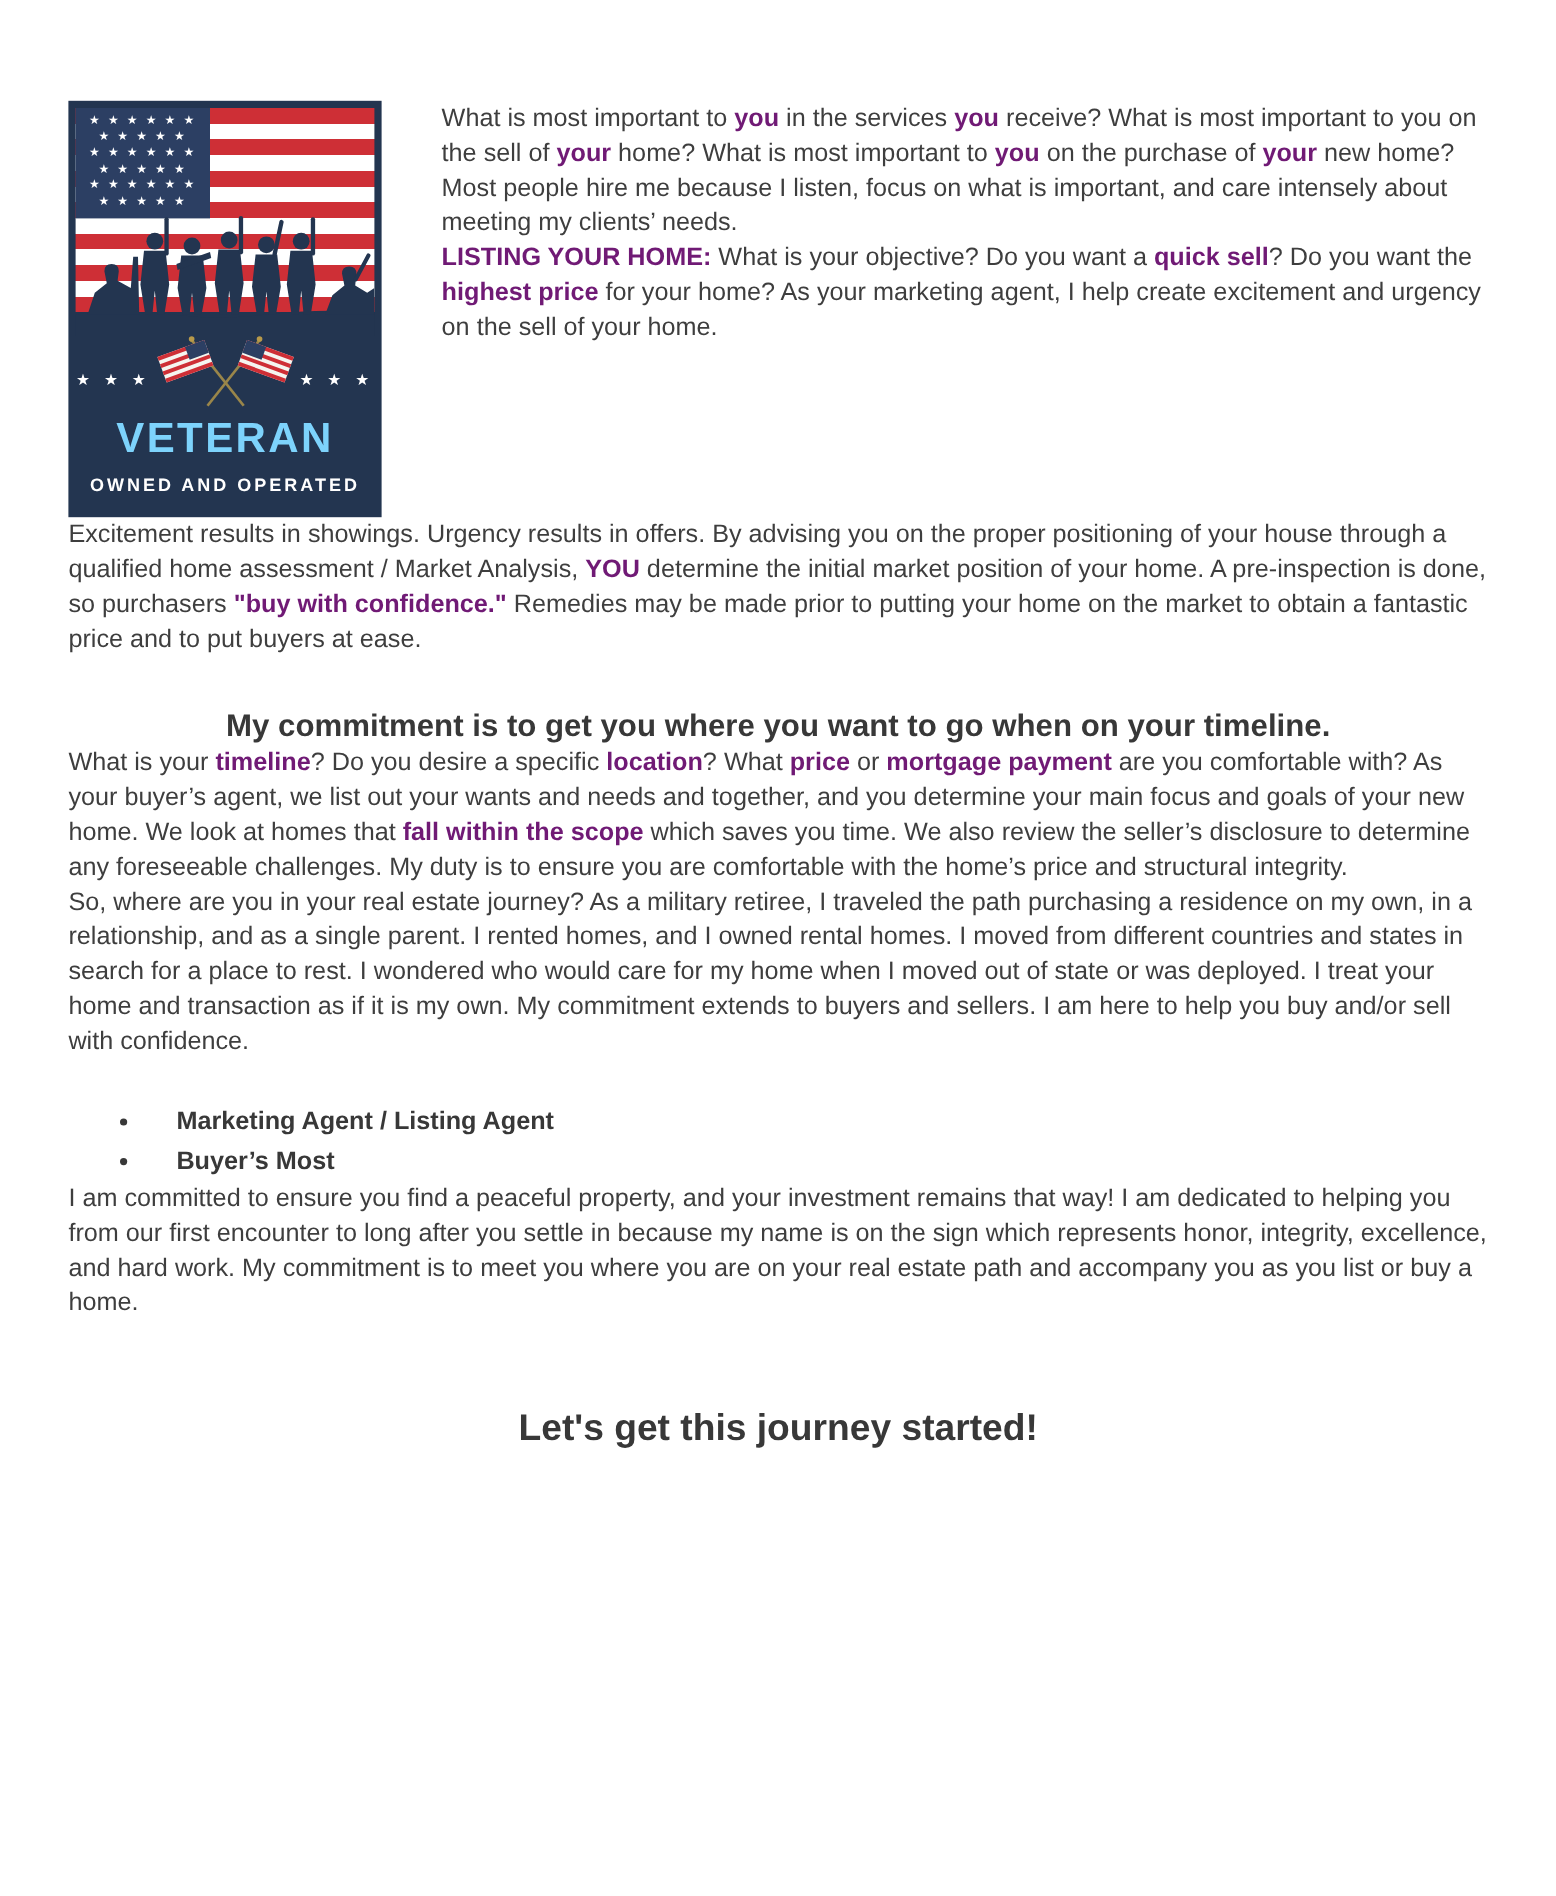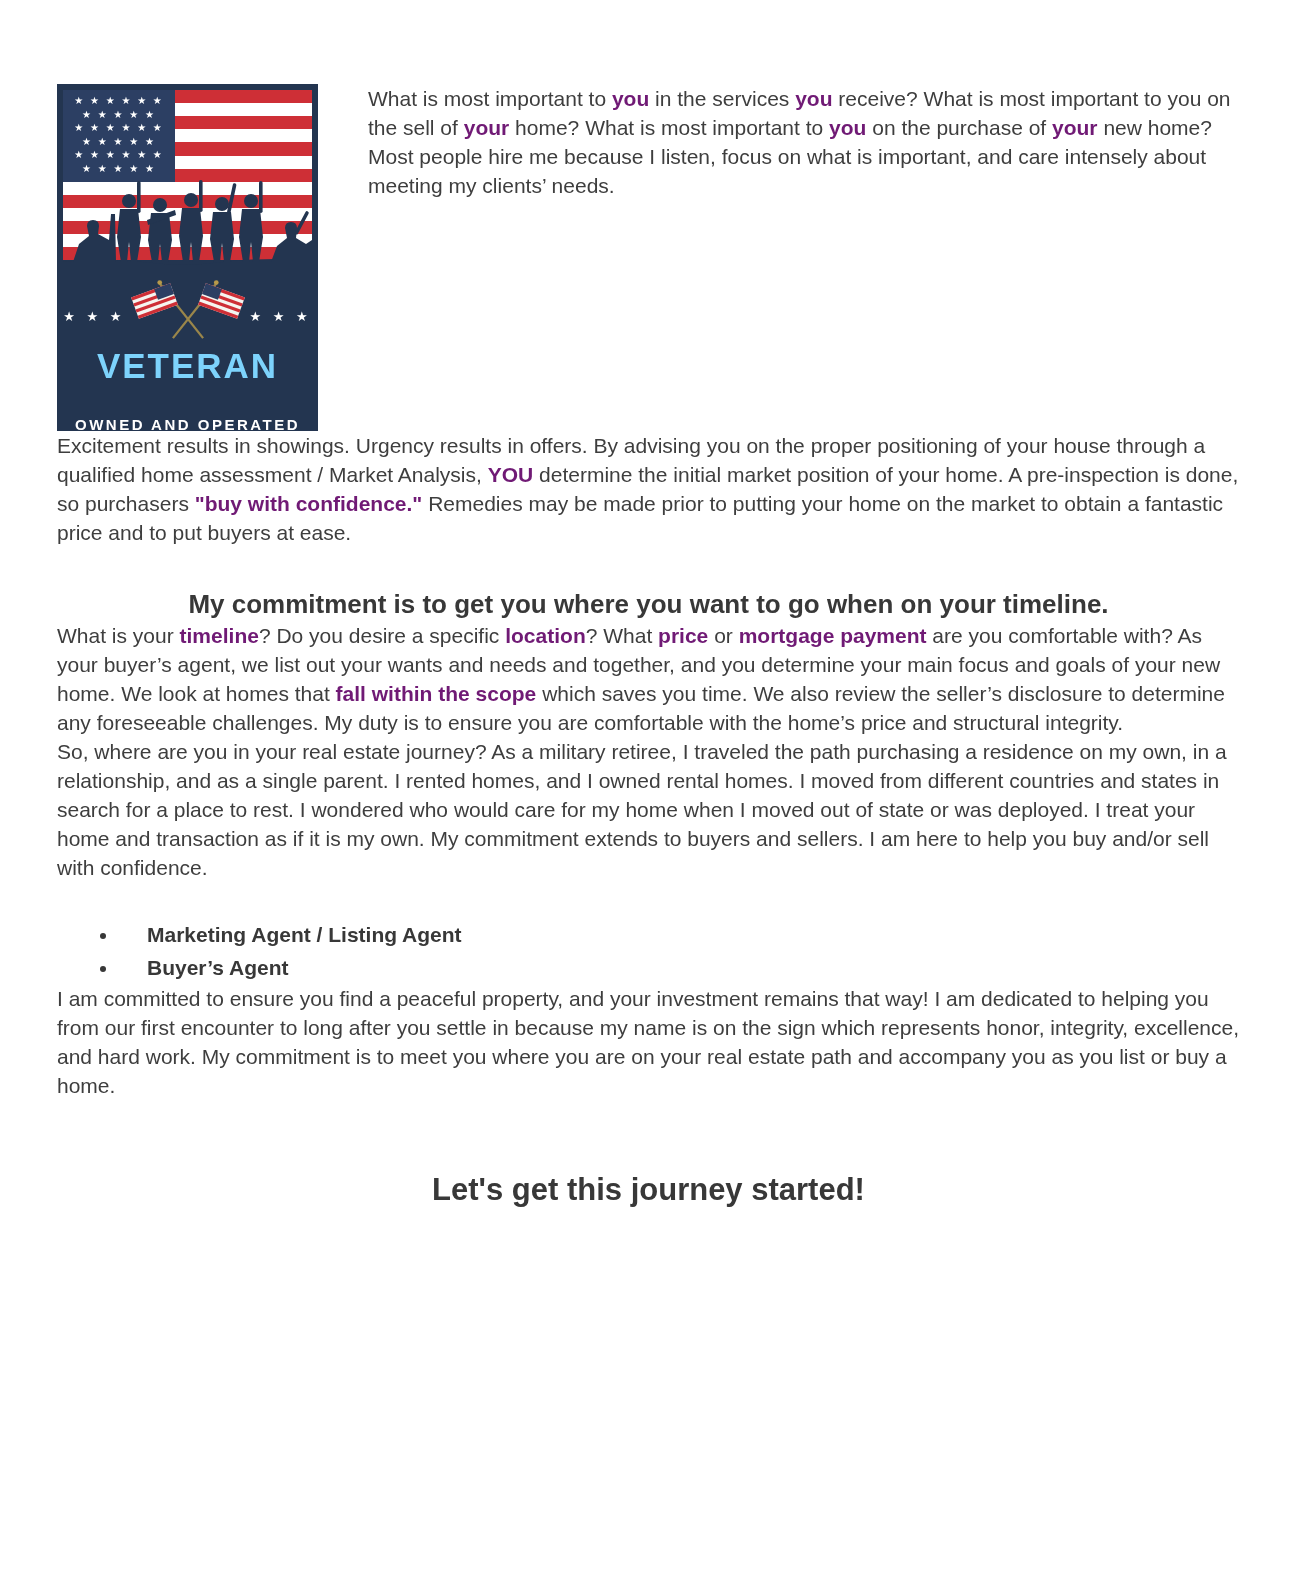--- a/index.html
+++ b/index.html
@@ -42,21 +42,21 @@
   .flags-row { display: flex; align-items: center; justify-content: center; margin-top: 14px; }
   .side-stars { color: #ffffff; font-size: 13px; letter-spacing: 4px; white-space: nowrap; }
   .side-stars.left { margin-right: 2px; margin-top: 18px; }
   .side-stars.right { margin-left: 2px; margin-top: 18px; }
   .badge-title {
     color: #7dd3fc; font-size: 35px; font-weight: bold;
     letter-spacing: 2px; margin-top: 8px; line-height: 36px;
   }
   .badge-subtitle {
     color: #ffffff; font-size: 15px; font-weight: bold;
-    letter-spacing: 2.5px; margin-top: 32px; white-space: nowrap;
+    letter-spacing: 2.5px; margin-top: 12px; white-space: nowrap;
   }
 
   
   .top-text { flex: 1; min-width: 0; }
   p.body { font-size: 21px; line-height: 29px; margin: 0; }
   b { font-weight: bold; color: #701a75; }
   .mt-intro { margin-top: 12px; }
   .mt-34 { margin-top: 34px; }
   .mt-36 { margin-top: 36px; }
   .mt-40 { margin-top: 40px; }
@@ -154,35 +154,36 @@
           </svg>
           <span class="side-stars right">★ ★ ★</span>
         </div>
         <div class="badge-title">VETERAN</div>
         <div class="badge-subtitle">OWNED AND OPERATED</div>
       </div>
     </div>
 
     <div class="top-text">
       <p class="body mt-intro">What is most important to <b>you</b> in the services <b>you</b> receive? What is most important to you on the sell of <b>your</b> home? What is most important to <b>you</b> on the purchase of <b>your</b> new home? Most people hire me because I listen, focus on what is important, and care intensely about meeting my clients’ needs.</p>
+      <p class="body mt-34"><b>LISTING YOUR HOME:</b> What is your objective? Do you want a <b>quick sell</b>? Do you want the <b>highest price</b> for your home? As your marketing agent, I help create excitement and urgency on the sell of your home.</p>
     </div>
   </div>
 
   <p class="body mt-40">Excitement results in showings. Urgency results in offers. By advising you on the proper positioning of your house through a qualified home assessment / Market Analysis, <b>YOU</b> determine the initial market position of your home. A pre-inspection is done, so purchasers <b>"buy with confidence."</b> Remedies may be made prior to putting your home on the market to obtain a fantastic price and to put buyers at ease.</p>
 
   <h2 class="h-mid">My commitment is to get you where you want to go when on your timeline.</h2>
 
   <p class="body mt-40">What is your <b>timeline</b>? Do you desire a specific <b>location</b>? What <b>price</b> or <b>mortgage payment</b> are you comfortable with? As your buyer’s agent, we list out your wants and needs and together, and you determine your main focus and goals of your new home. We look at homes that <b>fall within the scope</b> which saves you time. We also review the seller’s disclosure to determine any foreseeable challenges. My duty is to ensure you are comfortable with the home’s price and structural integrity.</p>
 
   <p class="body mt-28">So, where are you in your real estate journey? As a military retiree, I traveled the path purchasing a residence on my own, in a relationship, and as a single parent. I rented homes, and I owned rental homes. I moved from different countries and states in search for a place to rest. I wondered who would care for my home when I moved out of state or was deployed. I treat your home and transaction as if it is my own. My commitment extends to buyers and sellers. I am here to help you buy and/or sell with confidence.</p>
 
 
 
   <ul class="services">
     <li>Marketing Agent / Listing Agent</li>
-    <li>Buyer’s Agent</li>
+    <li>Buyer’s Most</li>
   </ul>
 
   <p class="body mt-24">I am committed to ensure you find a peaceful property, and your investment remains that way! I am dedicated to helping you from our first encounter to long after you settle in because my name is on the sign which represents honor, integrity, excellence, and hard work. My commitment is to meet you where you are on your real estate path and accompany you as you list or buy a home.</p>
 
   <h1 class="h-big h-journey">Let's get this journey started!</h1>
 
 </div>
 
 </body></html>

